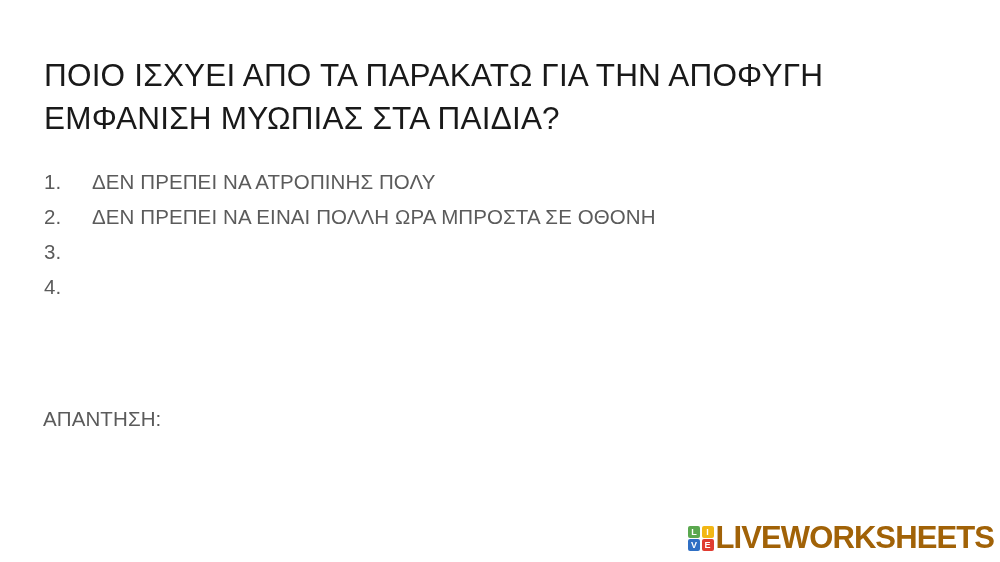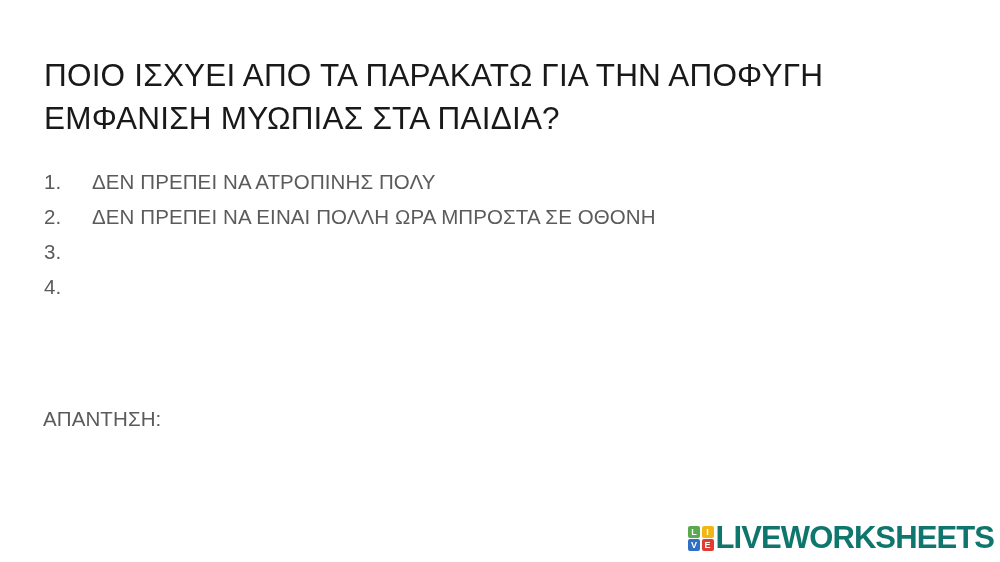--- a/index.html
+++ b/index.html
@@ -97,21 +97,21 @@
     color: #ffffff;
     font-size: 9px;
     font-weight: bold;
     line-height: 12px;
     text-align: center;
     font-family: "Liberation Sans", sans-serif;
   }
   #logo-word {
     font-size: 31px;
     font-weight: bold;
-    color: #0f766e;
+    color: #a16207;
     letter-spacing: -0.9px;
     line-height: 32px;
     font-family: "Liberation Sans", sans-serif;
   }
 </style>
 </head>
 <body>
 
 <div id="slide">
 

